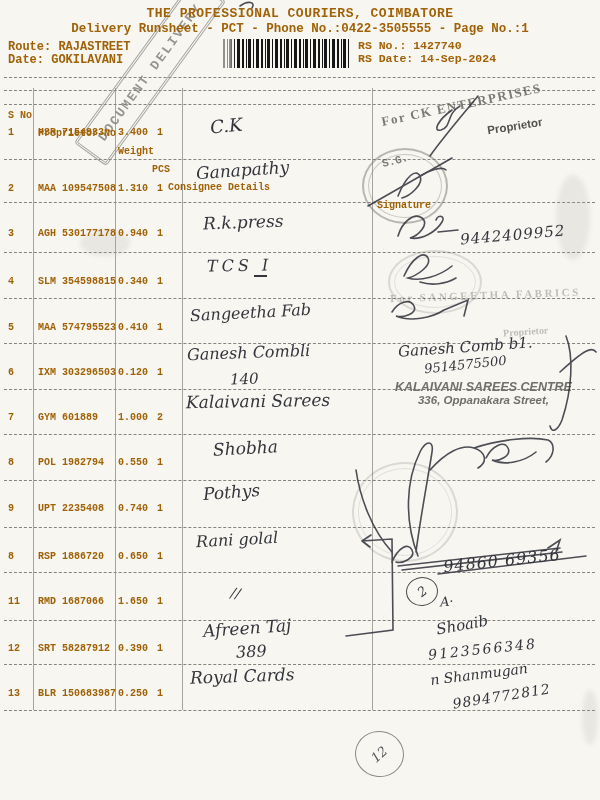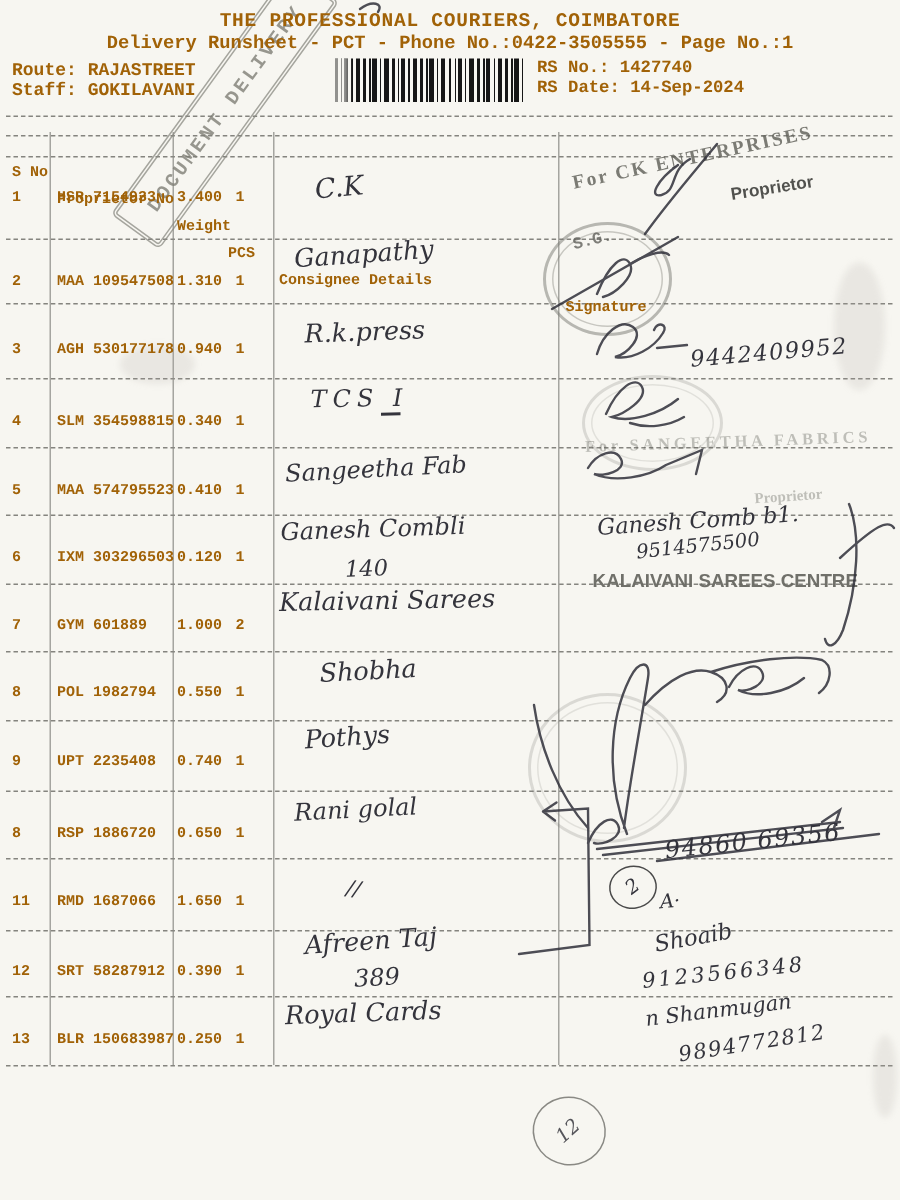--- a/index.html
+++ b/index.html
@@ -14,21 +14,21 @@
   .row{position:absolute;left:0;width:600px;height:0;}
   .row span{position:absolute;font-size:10px;}
   .c1{left:8px;} .c2{left:38px;} .c3{left:118px;} .c4{left:157px;}
   .hdr span{position:absolute;font-size:10px;}
   .stamp-gray{color:rgba(95,95,88,.82);font-family:"Liberation Serif",serif;font-weight:700;}
   .ring{position:absolute;border-radius:50%;border:2px solid rgba(120,120,114,.5);}
   .ring::before{content:"";position:absolute;inset:4px;border-radius:50%;border:1.4px solid rgba(120,120,114,.38);}
   .faint{opacity:.45;}
   .kala{position:absolute;left:381px;top:381px;width:205px;text-align:center;
         font-family:"Liberation Sans",sans-serif;font-weight:700;color:rgba(104,104,98,.95);z-index:3;}
-  .kala div{line-height:13px;}
+  .kala div{line-height:13px;font-style:italic;}
   .barcode{position:absolute;left:223px;top:39px;width:127px;height:29px;z-index:3;
     background:
       linear-gradient(90deg, rgba(247,246,241,.55) 0 7px, rgba(247,246,241,0) 12px),
       repeating-linear-gradient(90deg,#161616 0 2px,transparent 2px 4px,#161616 4px 5px,transparent 5px 6px,#161616 6px 9px,transparent 9px 11px,#161616 11px 12px,transparent 12px 14px,#161616 14px 17px,transparent 17px 19px);}
   .deliv{position:absolute;left:48px;top:52px;width:198px;height:34px;z-index:2;
     border:3px double rgba(138,138,130,.75);border-radius:4px;transform:rotate(-54deg);
     display:flex;align-items:center;justify-content:center;
     color:rgba(126,126,118,.8);font-family:"Liberation Mono",monospace;font-weight:700;
     font-size:13px;letter-spacing:2px;}
   .smudge{position:absolute;background:rgba(170,168,160,.18);border-radius:50%;filter:blur(2px);}
@@ -37,21 +37,21 @@
 </style>
 </head>
 <body>
 
 <div id="page">
 
   <div class="abs mono center z3" style="top:6px;font-size:13px;letter-spacing:.5px">THE PROFESSIONAL COURIERS, COIMBATORE</div>
   <div class="abs mono center z3" style="top:22px;font-size:12.5px">Delivery Runsheet - PCT - Phone No.:0422-3505555 - Page No.:1</div>
 
   <div class="abs mono z3" style="left:8px;top:40px;font-size:12px"><span>Route:</span> <span>RAJASTREET</span></div>
-  <div class="abs mono z3" style="left:8px;top:53px;font-size:12px"><span>Staff:</span> <span>GOKILAVANI</span></div>
+  <div class="abs mono z3" style="left:8px;top:53px;font-size:12px"><span>Date:</span> <span>GOKILAVANI</span></div>
 
   <div class="barcode"></div>
 
   <div class="abs mono z3" style="left:358px;top:39px;font-size:11.5px"><span>RS No.:</span> <span>1427740</span></div>
   <div class="abs mono z3" style="left:358px;top:52px;font-size:11.5px"><span>RS Date:</span> <span>14-Sep-2024</span></div>
 
   <div class="deliv">DOCUMENT DELIVERY</div>
 
   <div class="dash" style="top:77px"></div>
   <div class="dash" style="top:90px"></div>
@@ -73,21 +73,21 @@
   <div class="vline" style="left:33px"></div>
   <div class="vline" style="left:115px"></div>
   <div class="vline" style="left:182px"></div>
   <div class="vline" style="left:372px"></div>
 
   <div class="row hdr mono z3" style="top:92px">
     <span class="c1">S No</span>
     <span class="c2">Proprietor No</span>
     <span class="c3">Weight</span>
     <span style="left:152px">PCS</span>
-    <span style="left:186px">Consignee Details</span>
+    <span style="left:168px">Consignee Details</span>
     <span style="left:377px">Signature</span>
   </div>
 
   <div class="row mono z3" style="top:109px">
     <span class="c1">1</span><span class="c2">HSR 7154933</span><span class="c3">3.400</span><span class="c4">1</span>
   </div>
   <div class="row mono z3" style="top:165px">
     <span class="c1">2</span><span class="c2">MAA 109547508</span><span class="c3">1.310</span><span class="c4">1</span>
   </div>
   <div class="row mono z3" style="top:210px">
@@ -152,20 +152,21 @@
   <div class="ring faint" style="left:388px;top:250px;width:90px;height:60px"></div>
 
   <div class="abs stamp-gray faint z3" style="left:390px;top:289px;font-size:11px;letter-spacing:2.5px;transform:rotate(-2deg)">For SANGEETHA FABRICS</div>
   <div class="abs stamp-gray faint z3" style="left:503px;top:326px;font-size:10px;transform:rotate(-4deg)">Proprietor</div>
 
   <div class="abs hw z4" style="left:398px;top:338px;font-size:15px;transform:rotate(-4deg)">Ganesh Comb b1.</div>
   <div class="abs hw z4" style="left:424px;top:357px;font-size:13px;transform:rotate(-6deg)">9514575500</div>
 
   <div class="kala">
     <div style="font-size:12.5px">KALAIVANI SAREES CENTRE</div>
+    <div style="font-size:11.5px">336, Oppanakara Street,</div>
   </div>
 
   <div class="ring faint" style="left:352px;top:462px;width:102px;height:96px"></div>
 
   <div class="abs hw z4" style="left:443px;top:551px;font-size:16px;letter-spacing:1px;transform:rotate(-6deg)">94860 69356</div>
 
   <div class="abs z4" style="left:406px;top:577px;width:30px;height:27px;border:1.5px solid #4a4a4a;border-radius:50%;transform:rotate(-8deg);display:flex;align-items:center;justify-content:center">
     <span class="hw" style="font-size:13px;transform:rotate(-30deg)">2</span>
   </div>
   <div class="abs hw z4" style="left:440px;top:594px;font-size:13px;transform:rotate(-5deg)">A·</div>

